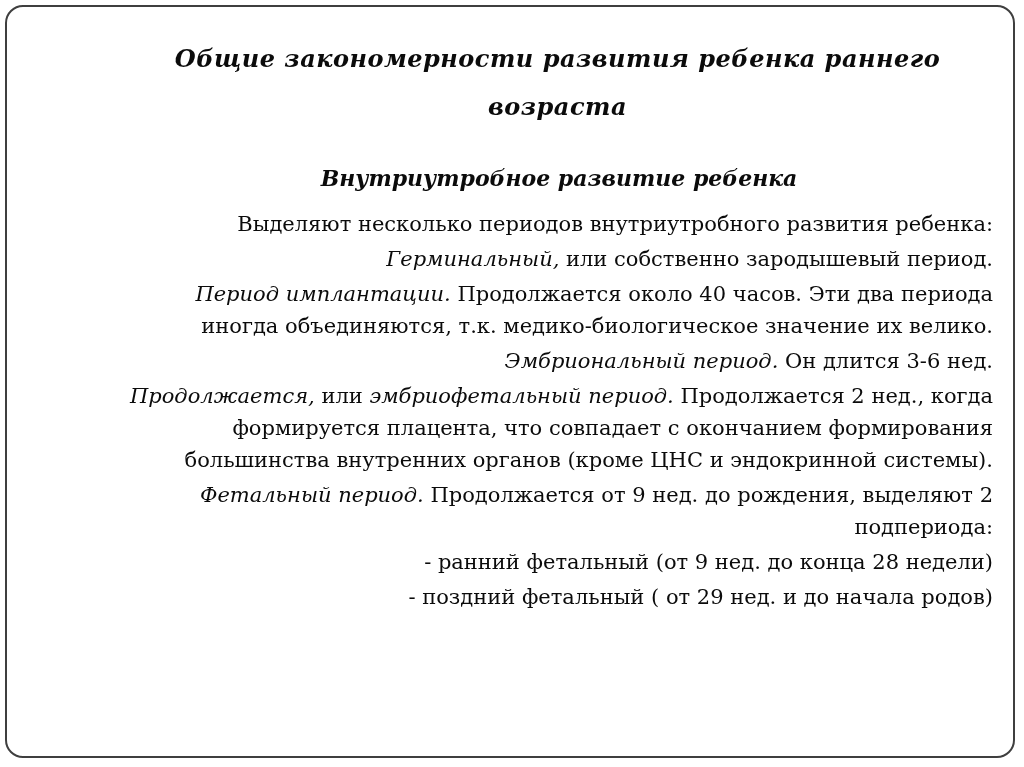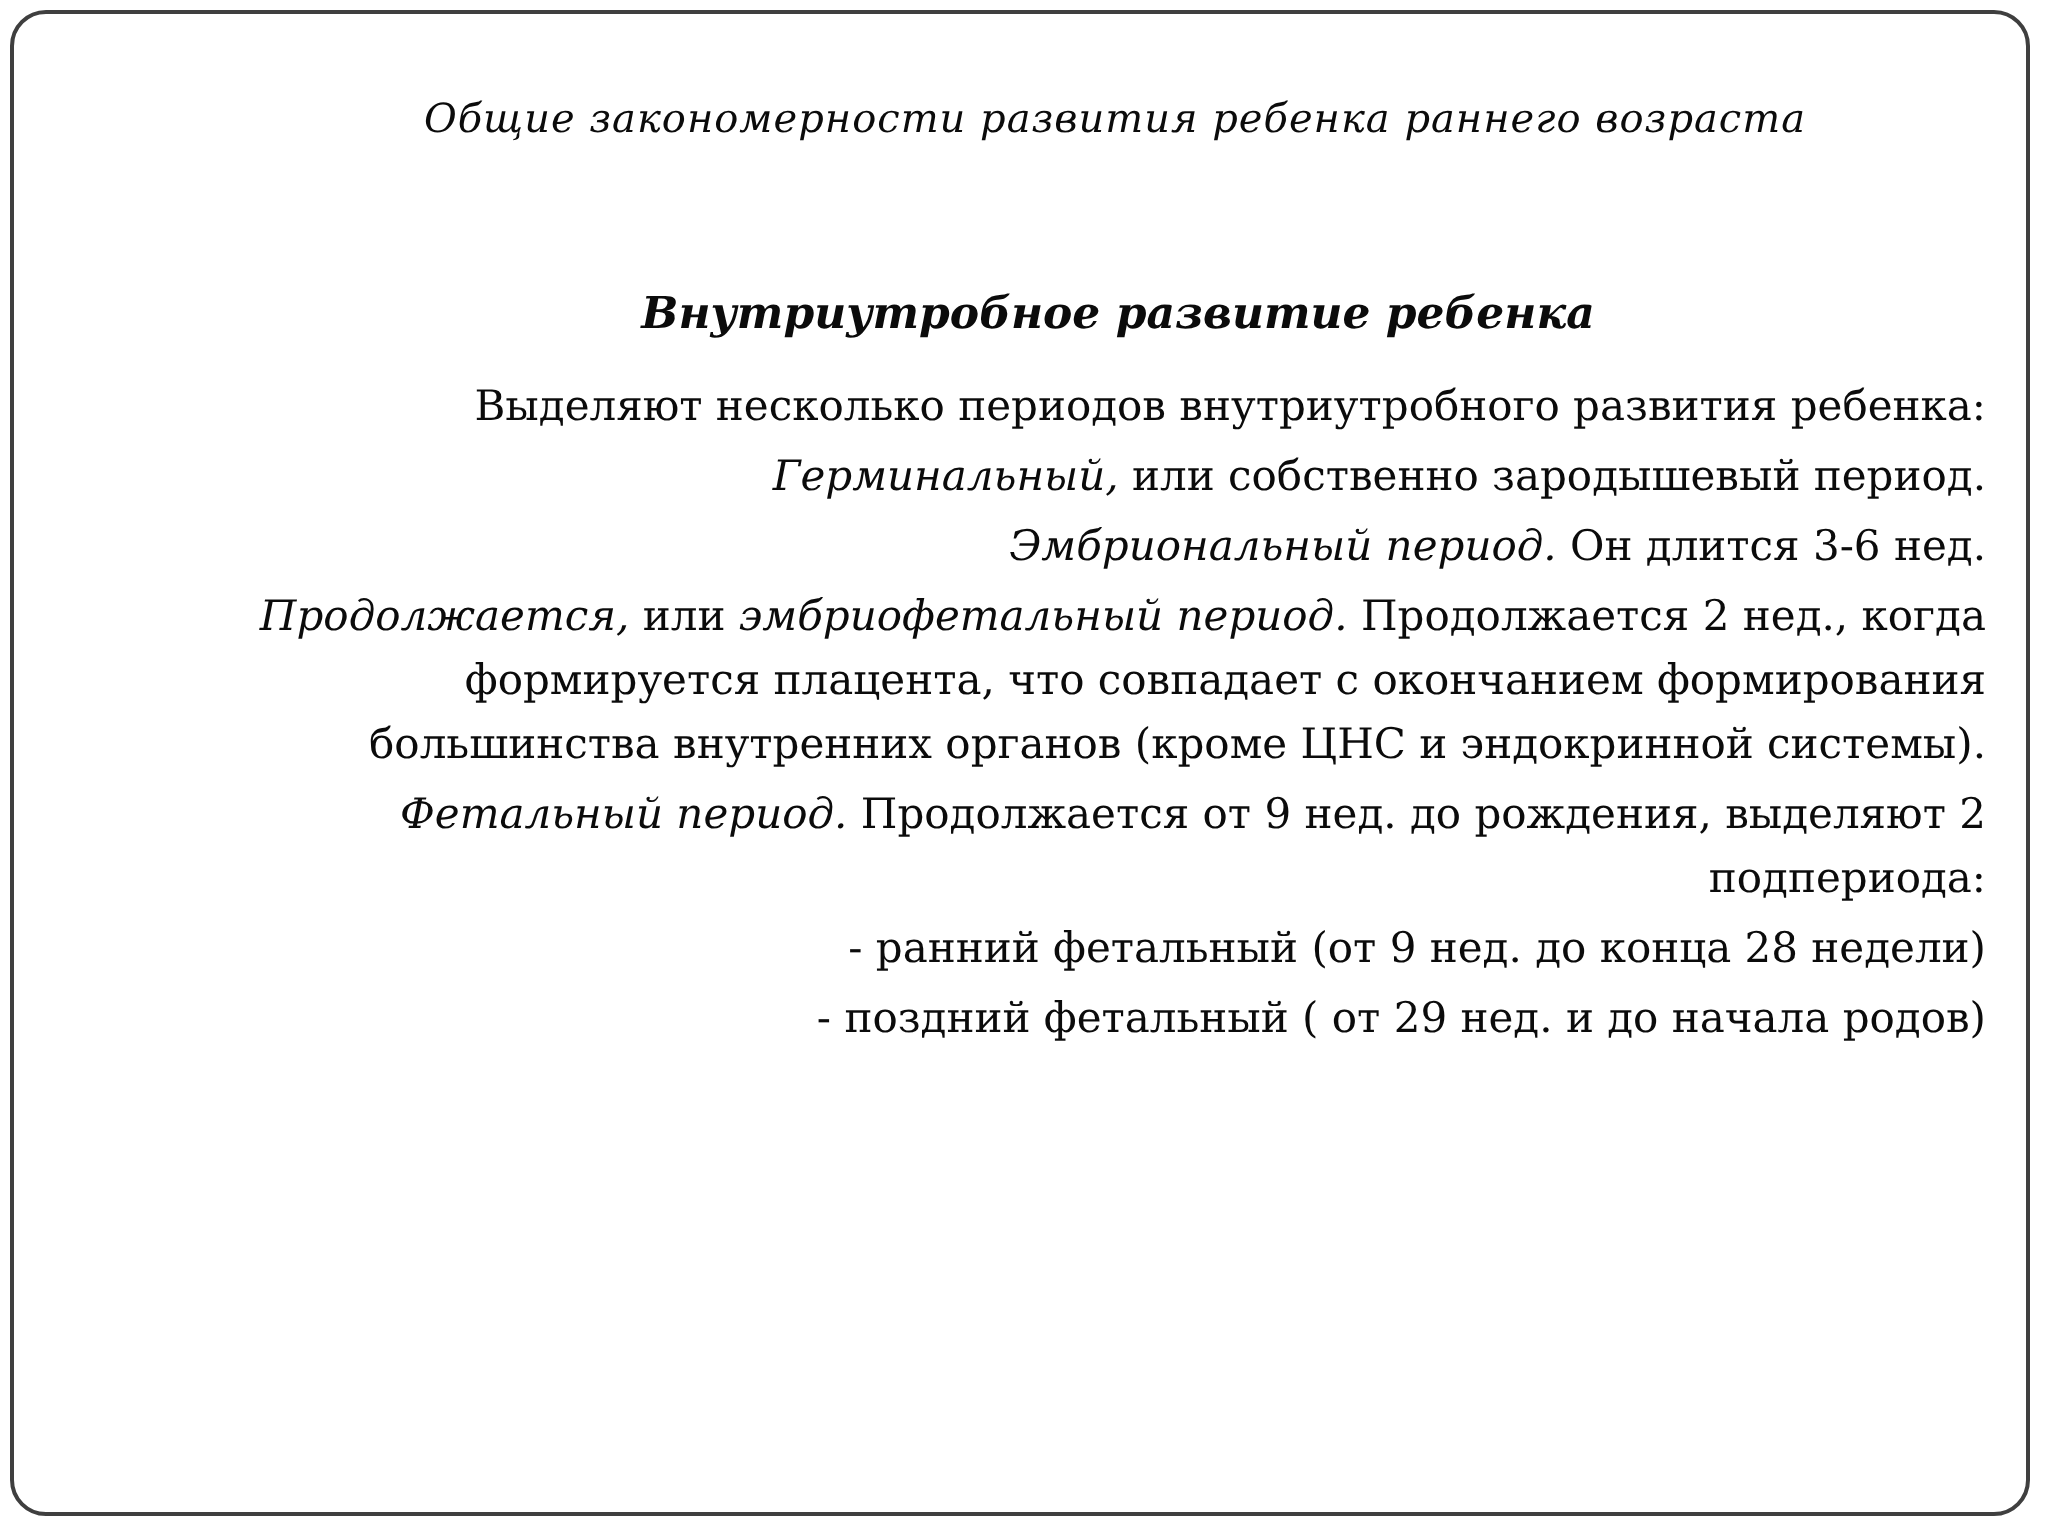--- a/index.html
+++ b/index.html
@@ -19,28 +19,28 @@
     width: 1010px;
     height: 753px;
     background: #ffffff;
     border: 2px solid #3f3f3f;
     border-radius: 18px;
     box-sizing: border-box;
   }
   .slide-title {
     margin: 28px 20px 0 115px;
     text-align: center;
-    font-size: 20px;
+    font-size: 24px;
     line-height: 48px;
-    font-weight: normal;
+    font-weight: bold;
     font-style: italic;
     letter-spacing: 0.5px;
   }
   .content {
-    margin: 58px 20px 0 118px;
+    margin: 31px 20px 0 118px;
   }
   .subtitle {
     text-align: center;
     font-size: 22px;
     font-weight: bold;
     font-style: italic;
     margin: 0 0 14px 0;
     line-height: 32px;
   }
   .para {
@@ -60,20 +60,21 @@
 <div class="slide">
   <div class="slide-title">Общие закономерности развития ребенка раннего возраста</div>
 
   <div class="content">
     <p class="subtitle">Внутриутробное развитие ребенка</p>
 
     <p class="para"><span class="seg-regular">Выделяют несколько периодов внутриутробного развития ребенка:</span></p>
 
     <p class="para"><span class="seg-italic">Герминальный,</span><span class="seg-regular"> или собственно зародышевый период.</span></p>
 
+    <p class="para"><span class="seg-italic">Период имплантации.</span><span class="seg-regular"> Продолжается около 40 часов. Эти два периода иногда объединяются, т.к. медико-биологическое значение их велико.</span></p>
 
     <p class="para"><span class="seg-italic">Эмбриональный период.</span><span class="seg-regular"> Он длится 3-6 нед.</span></p>
 
     <p class="para"><span class="seg-italic">Продолжается,</span><span class="seg-regular"> или </span><span class="seg-italic">эмбриофетальный период.</span><span class="seg-regular"> Продолжается 2 нед., когда формируется плацента, что совпадает с окончанием формирования большинства внутренних органов (кроме ЦНС и эндокринной системы).</span></p>
 
     <p class="para"><span class="seg-italic">Фетальный период.</span><span class="seg-regular"> Продолжается от 9 нед. до рождения, выделяют 2 подпериода:</span></p>
 
     <p class="para"><span class="seg-regular">- ранний фетальный (от 9 нед. до конца 28 недели)</span></p>
 
     <p class="para"><span class="seg-regular">- поздний фетальный ( от 29 нед. и до начала родов)</span></p>

